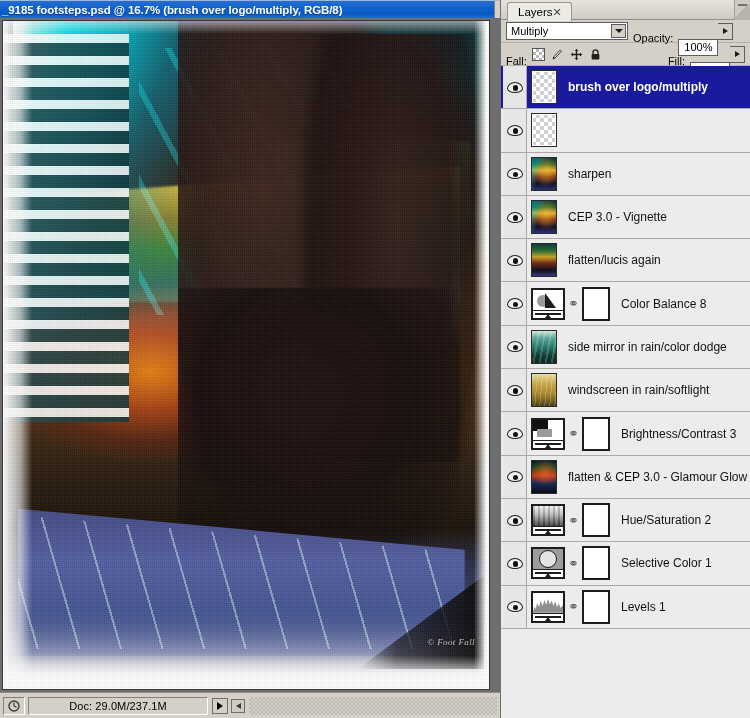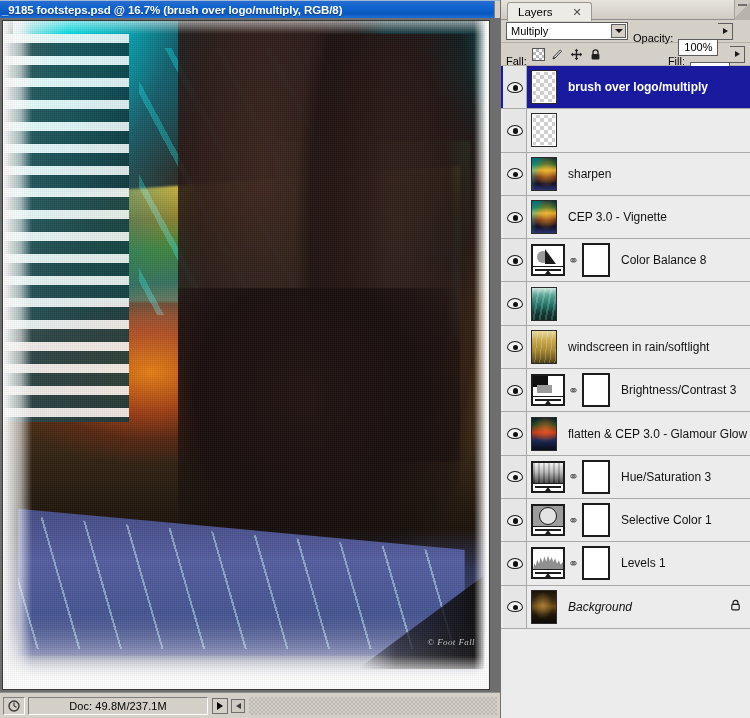--- a/index.html
+++ b/index.html
@@ -254,21 +254,21 @@
   }
   #panel-tabbar {
     position: relative;
     height: 20px;
     background: linear-gradient(to bottom,#e7e4de,#cfcbc3);
     border-bottom: 1px solid #8f8f8f;
   }
   #panel-tab {
     position: absolute; left: 6px; top: 2px;
     height: 19px; padding: 0 9px 0 10px;
-    display: flex; align-items: center; gap: 20px;
+    display: flex; align-items: center; gap: 0;
     background: #ecebe6;
     border: 1px solid #9a968f;
     border-bottom: none;
     border-radius: 3px 3px 0 0;
     font-size: 11.5px;
   }
   #panel-tab .close-x { font-size: 11px; color: #4a4a4a; }
   #panel-corner {
     position: absolute; right: 0; top: 0;
     width: 16px; height: 20px;
@@ -527,21 +527,21 @@
       </div>
     </div>
 
     <div id="doc-statusbar">
       <div class="sb-cell" id="sb-clock">
         <svg width="12" height="12" viewBox="0 0 12 12">
           <circle cx="6" cy="6" r="5" fill="none" stroke="#3a3a3a" stroke-width="1.4"></circle>
           <path d="M6 6 L6 2.5 M6 6 L8.6 7.2" stroke="#3a3a3a" stroke-width="1.2" fill="none"></path>
         </svg>
       </div>
-      <div class="sb-cell" id="sb-doc">Doc: 49.8M/237.1M</div>
+      <div class="sb-cell" id="sb-doc">Doc: 29.0M/237.1M</div>
       <div id="sb-play">
         <span class="tri-right"></span>
       </div>
       <div id="sb-back">
         <span class="tri-left"></span>
       </div>
       <div id="sb-filler"></div>
     </div>
   </div>
 
@@ -640,40 +640,52 @@
               <div class="t-photo-a"></div>
             </div>
           </div>
           <div class="layer-name">CEP 3.0 - Vignette</div>
         </div>
         <div class="layer-row">
           <div class="eye-cell">
             <div class="eye"></div>
           </div>
           <div class="thumb-cell">
+            <div class="thumb">
+              <div class="t-photo-b"></div>
+            </div>
+          </div>
+          <div class="layer-name">flatten/lucis again</div>
+        </div>
+        <div class="layer-row">
+          <div class="eye-cell">
+            <div class="eye"></div>
+          </div>
+          <div class="thumb-cell">
             <div class="thumb adj">
               <div class="adj-body">
                 <div class="g-colorbalance"></div>
               </div>
               <div class="adj-slider"></div>
             </div>
             <div class="link-icon">⚭</div>
             <div class="mask-thumb"></div>
           </div>
           <div class="layer-name">Color Balance 8</div>
         </div>
         <div class="layer-row">
           <div class="eye-cell">
             <div class="eye"></div>
           </div>
           <div class="thumb-cell">
             <div class="thumb">
               <div class="t-teal"></div>
             </div>
           </div>
+          <div class="layer-name">side mirror in rain/color dodge</div>
         </div>
         <div class="layer-row">
           <div class="eye-cell">
             <div class="eye"></div>
           </div>
           <div class="thumb-cell">
             <div class="thumb">
               <div class="t-gold"></div>
             </div>
           </div>
@@ -713,21 +725,21 @@
           <div class="thumb-cell">
             <div class="thumb adj">
               <div class="adj-body">
                 <div class="g-huesat"></div>
               </div>
               <div class="adj-slider"></div>
             </div>
             <div class="link-icon">⚭</div>
             <div class="mask-thumb"></div>
           </div>
-          <div class="layer-name">Hue/Saturation 3</div>
+          <div class="layer-name">Hue/Saturation 2</div>
         </div>
         <div class="layer-row">
           <div class="eye-cell">
             <div class="eye"></div>
           </div>
           <div class="thumb-cell">
             <div class="thumb adj">
               <div class="adj-body">
                 <div class="g-selective"></div>
               </div>
@@ -747,30 +759,15 @@
               <div class="adj-body">
                 <div class="g-levels"></div>
               </div>
               <div class="adj-slider"></div>
             </div>
             <div class="link-icon">⚭</div>
             <div class="mask-thumb"></div>
           </div>
           <div class="layer-name">Levels 1</div>
         </div>
-        <div class="layer-row">
-          <div class="eye-cell">
-            <div class="eye"></div>
-          </div>
-          <div class="thumb-cell">
-            <div class="thumb">
-              <div class="t-dark"></div>
-            </div>
-          </div>
-          <div class="layer-name italic">Background</div>
-          <div class="lock-badge"><svg width="11" height="12" viewBox="0 0 11 12">
-              <path d="M3 5.4 V3.9 a2.5 2.5 0 0 1 5 0 V5.4" fill="none" stroke="#1f1f1f" stroke-width="1.2"></path>
-              <rect x="1.8" y="5.4" width="7.4" height="5.4" rx="1" fill="none" stroke="#1f1f1f" stroke-width="1.2"></rect>
-            </svg></div>
-        </div>
       </div>
   </div>
 </div>
 
 </body></html>

